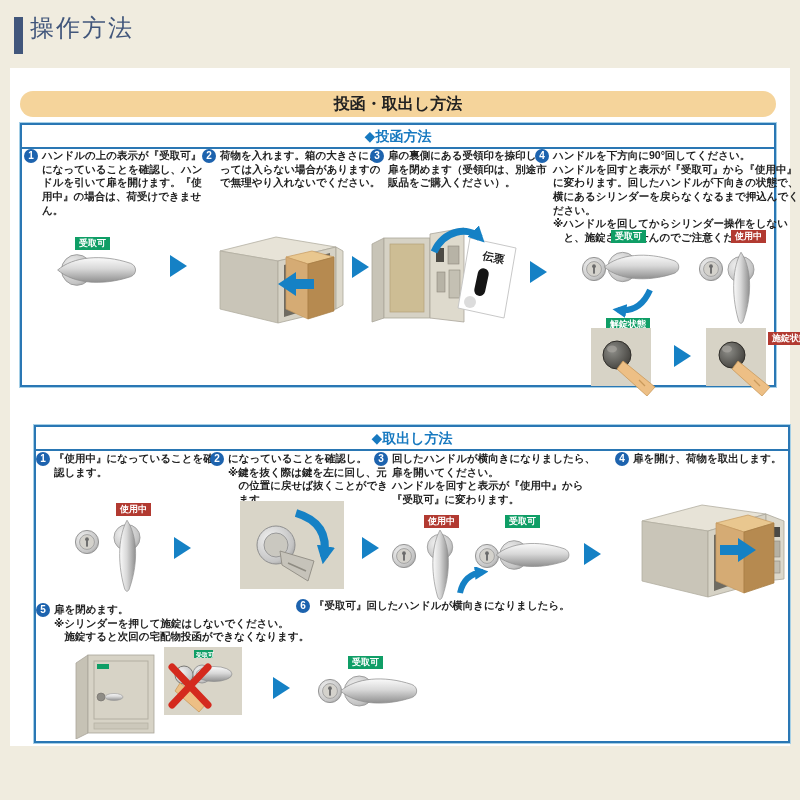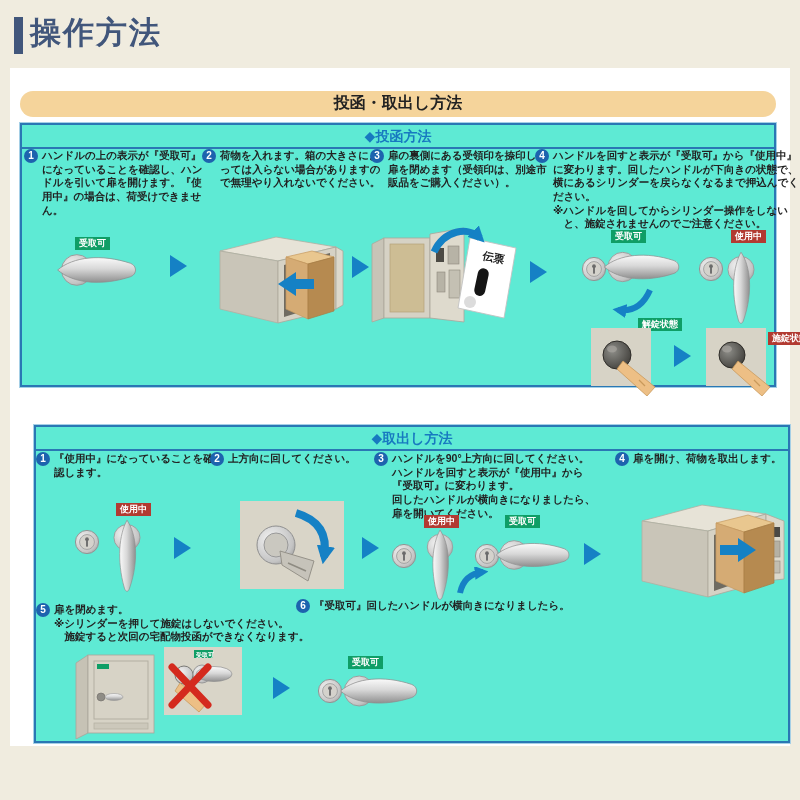--- a/index.html
+++ b/index.html
@@ -5,28 +5,28 @@
   html,body{margin:0;padding:0;}
   body{
     width:800px;height:800px;position:relative;
     background:#f0ecdf;
     font-family:"Liberation Sans","DejaVu Sans",sans-serif;
     color:#222;overflow:hidden;
   }
   .abs{position:absolute;}
   
   .title-bar{left:14px;top:17px;width:9px;height:37px;background:#41567b;}
-  .page-title{left:30px;top:12px;font-size:31px;font-weight:bold;color:#41567b;letter-spacing:2px;}
+  .page-title{left:30px;top:12px;font-size:24px;font-weight:normal;color:#41567b;letter-spacing:2px;}
   
   .card{left:10px;top:68px;width:780px;height:678px;background:#ffffff;}
   
   .banner{left:20px;top:91px;width:756px;height:26px;background:#f5d49b;border-radius:13px;
-          text-align:center;line-height:26px;font-size:16px;font-weight:bold;color:#222;font-family:Liberation Mono, monospace;}
-  
-  .panel{background:#5eead4;border:2px solid #2a77b4;box-shadow:0 0 0 1px #a5cfe6;}
+          text-align:center;line-height:26px;font-size:16px;font-weight:bold;color:#222;}
+  
+  .panel{background:#ffffff;border:2px solid #2a77b4;box-shadow:0 0 0 1px #a5cfe6;}
   .panel1{left:20px;top:123px;width:752px;height:260px;}
   .panel2{left:34px;top:425px;width:752px;height:314px;}
   .sec-h{left:0;top:0;width:100%;height:22px;text-align:center;line-height:22px;
          font-size:14px;font-weight:bold;color:#1779c0;border-bottom:2px solid #2a77b4;}
   
   .step{font-size:10.5px;line-height:1.3;font-weight:600;padding-left:18px;}
   .stepnum{position:absolute;left:0;top:0;width:14px;height:14px;border-radius:50%;
            background:#1d63ae;color:#fff;font-size:10px;font-weight:bold;
            text-align:center;line-height:14px;padding:0;}
   .note{text-indent:-1em;padding-left:1em;}
@@ -87,20 +87,21 @@
   <div class="abs step" style="left:180px;top:24px;width:166px;">
     <span class="stepnum">2</span>
     <div>荷物を入れます。箱の大きさによっては入らない場合がありますので無理やり入れないでください。</div>
   </div>
   <div class="abs step" style="left:348px;top:24px;width:164px;">
     <span class="stepnum">3</span>
     <div>扉の裏側にある受領印を捺印し、扉を閉めます（受領印は、別途市販品をご購入ください）。</div>
   </div>
   <div class="abs step" style="left:513px;top:24px;width:248px;">
     <span class="stepnum">4</span>
+    <div>ハンドルを下方向に90°回してください。</div>
     <div>ハンドルを回すと表示が『受取可』から『使用中』に変わります。回したハンドルが下向きの状態で、横にあるシリンダーを戻らなくなるまで押込んでください。</div>
     <div class="note">※ハンドルを回してからシリンダー操作をしないと、施錠されませんのでご注意ください。</div>
   </div>
 
   <div class="abs badge bg-g" style="left:53px;top:112px;">受取可</div>
   <svg class="abs" style="left:28px;top:122px;" width="92" height="46" viewBox="0 0 96 48">
     <circle cx="28" cy="24" r="16" fill="url(#silR)" stroke="#9a9a9a"></circle>
     <path d="M8,24 C24,10 54,7 84,17 C91,19.5 91,28.5 84,31 C54,41 24,38 8,24 Z" fill="url(#silH)" stroke="#8f8f8f" stroke-width="0.8"></path>
   </svg>
   <div class="abs tri" style="left:148px;top:130px;"></div>
@@ -155,21 +156,21 @@
     <circle cx="14" cy="14" r="12.5" fill="url(#silR)" stroke="#909090"></circle>
     <circle cx="14" cy="14" r="8" fill="#d4d2cc" stroke="#a0a0a0"></circle>
     <circle cx="14" cy="11" r="2" fill="#6b6b6b"></circle>
       <rect x="13" y="12" width="2" height="7" fill="#6b6b6b"></rect>
   </svg>
   <svg class="abs" style="left:698px;top:122px;" width="42" height="80" viewBox="0 0 44 92">
     <circle cx="22" cy="26" r="15" fill="url(#silR)" stroke="#9a9a9a"></circle>
     <path d="M22,6 C33,22 36,52 25,84 C23.5,89 20.5,89 19,84 C10,52 13,22 22,6 Z" fill="url(#silV)" stroke="#8f8f8f" stroke-width="0.8"></path>
   </svg>
 
-  <div class="abs badge bg-g" style="left:616px;top:193px;">解錠状態</div>
+  <div class="abs badge bg-g" style="left:584px;top:193px;">解錠状態</div>
   <svg class="abs" style="left:569px;top:203px;" width="72" height="68" viewBox="0 0 72 68">
     <rect x="0" y="0" width="60" height="58" fill="#d7d3c6"></rect>
     <circle cx="26" cy="27" r="14" fill="url(#knobD)" stroke="#2e2c28"></circle>
     <ellipse cx="21" cy="21" rx="5" ry="3.5" fill="#a6a49e" opacity="0.7"></ellipse>
     <polygon points="32,33 64,59 56,68 26,41" fill="#edbf85" stroke="#c9995b" stroke-width="0.8"></polygon>
     <line x1="48" y1="52" x2="54" y2="58" stroke="#c9995b" stroke-width="1.2"></line>
   </svg>
   <div class="abs tri" style="left:652px;top:220px;"></div>
   <div class="abs badge bg-r" style="left:709px;top:207px;margin-left:37px;">施錠状態</div>
   <svg class="abs" style="left:684px;top:203px;" width="72" height="68" viewBox="0 0 72 68">
@@ -183,27 +184,27 @@
 
 <div class="abs panel panel2">
   <div class="abs sec-h">◆取出し方法</div>
 
   <div class="abs step" style="left:0px;top:25px;width:168px;">
     <span class="stepnum">1</span>
     <div>『使用中』になっていることを確認します。</div>
   </div>
   <div class="abs step" style="left:174px;top:25px;width:168px;">
     <span class="stepnum">2</span>
-    <div>上方向に回してください。</div>
+    <div>になっていることを確認し。</div>
+    <div class="note">※鍵を抜く際は鍵を左に回し、元の位置に戻せば抜くことができます。</div>
   </div>
   <div class="abs step" style="left:338px;top:25px;width:210px;">
     <span class="stepnum">3</span>
-    <div>ハンドルを90°上方向に回してください。</div>
+    <div>回したハンドルが横向きになりましたら、扉を開いてください。</div>
     <div>ハンドルを回すと表示が『使用中』から『受取可』に変わります。</div>
-    <div>回したハンドルが横向きになりましたら、扉を開いてください。</div>
   </div>
   <div class="abs step" style="left:579px;top:25px;width:200px;">
     <span class="stepnum">4</span>
     <div>扉を開け、荷物を取出します。</div>
   </div>
 
   <div class="abs badge bg-r" style="left:80px;top:76px;">使用中</div>
   <svg class="abs" style="left:38px;top:102px;" width="26" height="26" viewBox="0 0 28 28">
     <circle cx="14" cy="14" r="12.5" fill="url(#silR)" stroke="#909090"></circle>
     <circle cx="14" cy="14" r="8" fill="#d4d2cc" stroke="#a0a0a0"></circle>

